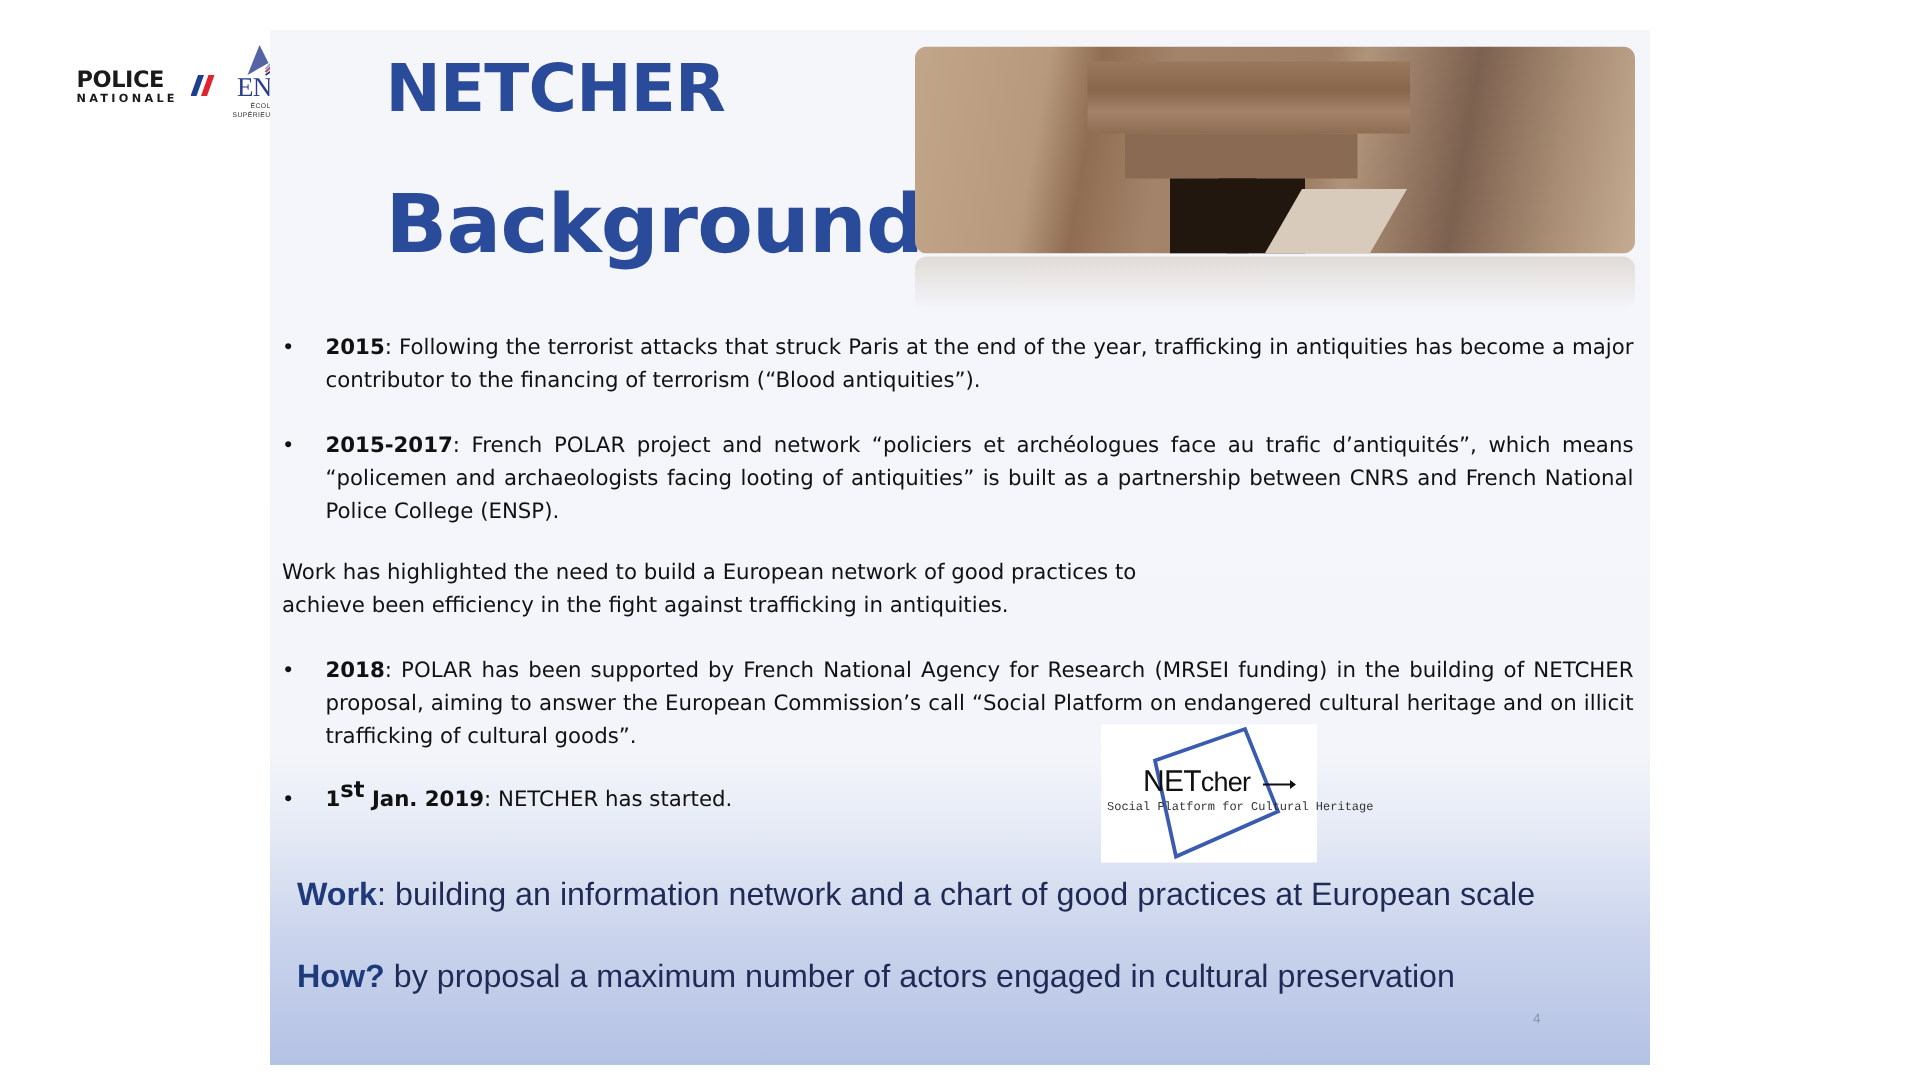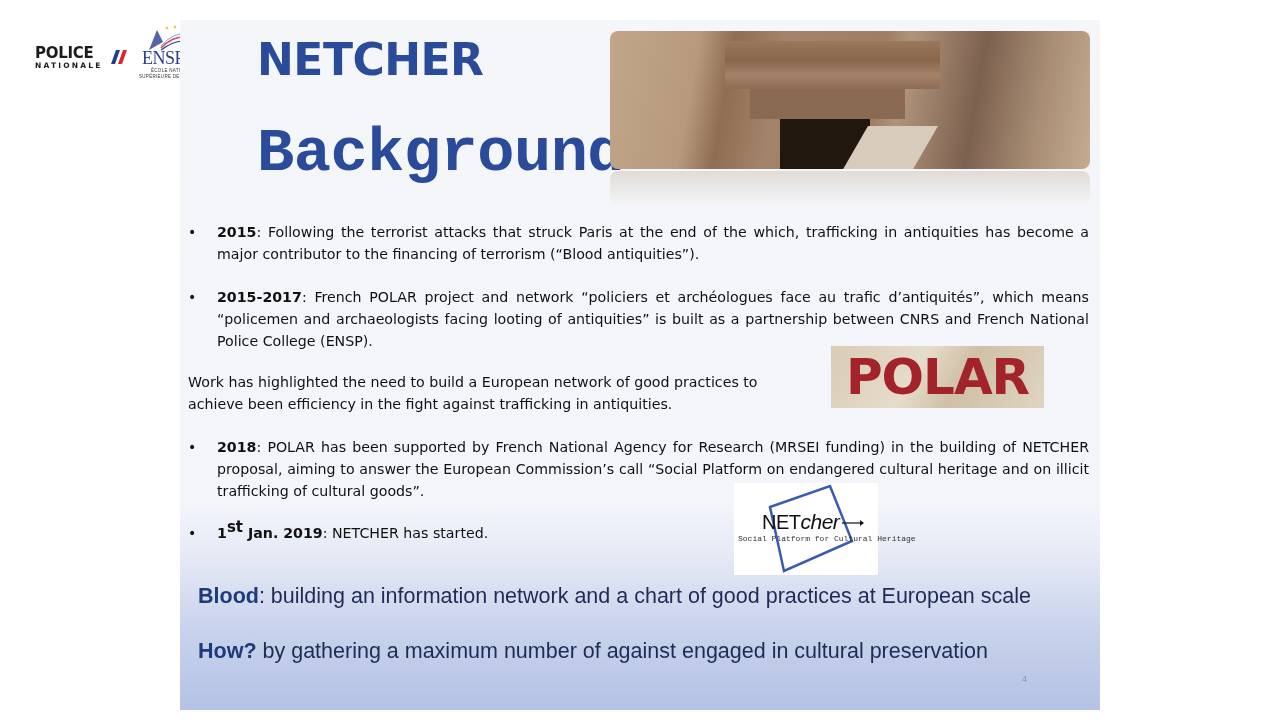--- a/index.html
+++ b/index.html
@@ -1,36 +1,36 @@
 <!DOCTYPE html>
 <html><head>
 <meta charset="utf-8">
 <style>
   * { box-sizing: border-box; margin: 0; padding: 0; }
   html, body { width: 1280px; height: 720px; background: #ffffff; overflow: hidden; }
   body { position: relative; font-family: "Liberation Sans", sans-serif; }
 
-  .logos { position: absolute; left: 30px; top: 22px; width: 185px; height: 60px; text-decoration: underline; }
+  .logos { position: absolute; left: 46px; top: 22px; width: 185px; height: 60px; text-decoration: underline; }
   .police { position: absolute; left: 5px; top: 24px; }
   .police-top { font-family: "DejaVu Sans", sans-serif; font-weight: bold; font-size: 15px; color: #1a1a1a; letter-spacing: -0.3px; line-height: 15px; }
   .police-bottom { font-family: "DejaVu Sans", sans-serif; font-weight: bold; font-size: 7.5px; color: #1a1a1a; letter-spacing: 2.2px; line-height: 9px; }
   .police-flag { position: absolute; left: 76px; top: 2px; width: 18px; height: 18px; }
   .ensp { position: absolute; left: 107px; top: 2px; width: 72px; height: 56px; }
   .ensp-word { position: absolute; left: 5px; top: 24px; font-family: "Liberation Serif", serif; font-size: 18px; color: #2b3d8f; letter-spacing: -0.5px; }
   .ensp-sub1 { position: absolute; left: 14px; top: 44px; font-size: 4.5px; color: #333; letter-spacing: 0.3px; }
   .ensp-sub2 { position: absolute; left: 2px; top: 50px; font-size: 4.5px; color: #333; letter-spacing: 0.3px; }
 
   .slide {
     position: absolute; left: 180px; top: 20px; width: 920px; height: 690px;
     background: linear-gradient(to bottom, #f4f6fa 0%, #f3f5fa 70%, #e4e9f5 78%, #c9d3ec 88%, #b4c2e4 100%);
   }
 
   .title { position: absolute; left: 77px; color: #2a4a9a; font-family: "DejaVu Sans", sans-serif; font-weight: bold; letter-spacing: -0.5px; }
   .title1 { top: 14px; font-size: 44px; }
-  .title2 { top: 98px; font-size: 62px; font-family: Liberation Mono, monospace; }
+  .title2 { top: 98px; font-size: 54px; }
 
   .photo-wrap { position: absolute; left: 430px; top: 11px; width: 480px; height: 175px; }
   .photo {
     position: absolute; left: 0; top: 0; width: 480px; height: 138px; border-radius: 8px; overflow: hidden;
     background:
       radial-gradient(ellipse 30px 50px at 215px 110px, #1e140e 60%, transparent 62%),
       linear-gradient(to bottom, transparent 0 78px, transparent 78px),
       linear-gradient(100deg, #c2a68a 0%, #b79a7e 18%, #8f6d52 25%, #a3846a 35%, #9e7e64 55%, #b0947a 60%, #7d6150 75%, #a88d74 88%, #c4ab92 100%);
   }
   .photo .lintel { position: absolute; left: 115px; top: 10px; width: 215px; height: 48px; background: linear-gradient(to bottom, #9a785c, #87664c 40%, #a3826a 70%, #8e6d54); }
@@ -54,21 +54,21 @@
   .para { position: absolute; left: 8px; top: 351px; width: 600px; text-align: left; }
 
   .polar { position: absolute; left: 651px; top: 326px; width: 213px; height: 62px;
     background: linear-gradient(120deg, #d8ccb6, #e6dccb 40%, #cfc0a6 60%, #e0d5c2);
     display: flex; align-items: center; justify-content: center; }
   .polar span { font-family: "DejaVu Sans", sans-serif; font-weight: bold; font-size: 50px; color: #a3232a; letter-spacing: -1px; line-height: 1; }
 
   .netcher { position: absolute; left: 554px; top: 463px; width: 144px; height: 92px; background: #ffffff; }
   .netcher svg { position: absolute; left: 0; top: 0; }
   .netcher .nt { position: absolute; left: 28px; top: 27px; font-family: "Liberation Sans", sans-serif; font-size: 20px; color: #111; letter-spacing: -0.5px; }
-  .netcher .nt small { font-size: 21px; font-style: italic; }
+  .netcher .nt small { font-size: 18px; }
   .netcher .sub { position: absolute; left: 4px; top: 51px; font-family: Liberation Mono, monospace; font-size: 8px; color: #333; white-space: nowrap; }
 
   .goal { position: absolute; left: 18px; font-family: "Liberation Sans", sans-serif; font-size: 21.5px; color: #1f2a55; }
   .goal b { color: #1f3a7a; font-weight: bold; }
   .goal1 { top: 564px; }
   .goal2 { top: 619px; }
   .pagenum { position: absolute; left: 842px; top: 654px; font-size: 9px; color: #8a93b0; font-family: "Liberation Sans", sans-serif; }
 </style>
 </head>
 <body>
@@ -110,33 +110,30 @@
       <div class="lintel"></div>
       <div class="jamb"></div>
       <div class="door"></div>
       <div class="rock"></div>
     </div>
     <div class="reflect"></div>
   </div>
 
   <div class="bullet body-text b1">
     <span class="dot">•</span>
-    <div class="txt"><b>2015</b><span>: Following the terrorist attacks that struck Paris at the end of the which, trafficking in antiquities has become a major contributor to the financing of terrorism (“Blood antiquities”).</span></div>
+    <div class="txt"><b>2015</b><span>: Following the terrorist attacks that struck Paris at the end of the year, trafficking in antiquities has become a major contributor to the financing of terrorism (“Blood antiquities”).</span></div>
   </div>
 
   <div class="bullet body-text b2">
     <span class="dot">•</span>
     <div class="txt"><b>2015-2017</b><span>: French POLAR project and network “policiers et archéologues face au trafic d’antiquités”, which means “policemen and archaeologists facing looting of antiquities” is built as a partnership between CNRS and French National Police College (ENSP).</span></div>
   </div>
 
   <div class="para body-text">Work has highlighted the need to build a European network of good practices to achieve been efficiency in the fight against trafficking in antiquities.</div>
 
-  <div class="polar">
-      <span>POLAR</span>
-    </div>
 
   <div class="bullet body-text b3">
     <span class="dot">•</span>
     <div class="txt"><b>2018</b><span>: POLAR has been supported by French National Agency for Research (MRSEI funding) in the building of NETCHER proposal, aiming to answer the European Commission’s call “Social Platform on endangered cultural heritage and on illicit trafficking of cultural goods”.</span></div>
   </div>
 
   <div class="bullet body-text b4">
     <span class="dot">•</span>
     <div class="txt"><b><span>1</span><sup>st</sup><span> Jan. 2019</span></b><span>: NETCHER has started.</span></div>
   </div>
@@ -144,17 +141,17 @@
   <div class="netcher">
     <svg width="144" height="92" viewBox="0 0 144 92">
       <polygon points="36,24 96,3 118,58 50,88" fill="none" stroke="#3a5bb0" stroke-width="2.5"></polygon>
       <line x1="108" y1="40" x2="126" y2="40" stroke="#111" stroke-width="1.2"></line>
       <polygon points="126,37 130,40 126,43" fill="#111"></polygon>
     </svg>
     <div class="nt"><span>NET</span><small>cher</small></div>
     <div class="sub">Social Platform for Cultural Heritage</div>
   </div>
 
-  <div class="goal goal1"><b>Blood</b><span>: building an information network and a chart of good practices at European scale</span></div>
-  <div class="goal goal2"><b>How?</b><span> by gathering a maximum number of against engaged in cultural preservation</span></div>
+  <div class="goal goal1"><b>Work</b><span>: building an information network and a chart of good practices at European scale</span></div>
+  <div class="goal goal2"><b>How?</b><span> by proposal a maximum number of actors engaged in cultural preservation</span></div>
 
   <div class="pagenum">4</div>
 </div>
 
 </body></html>

